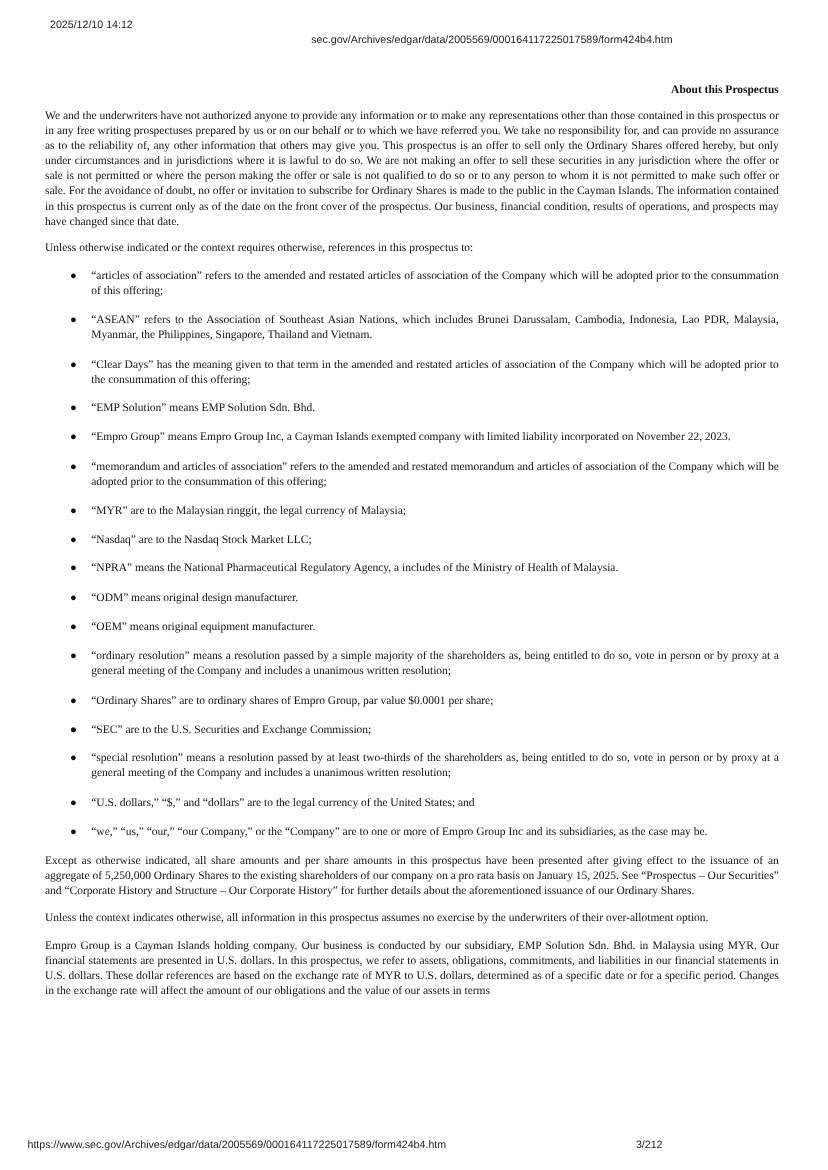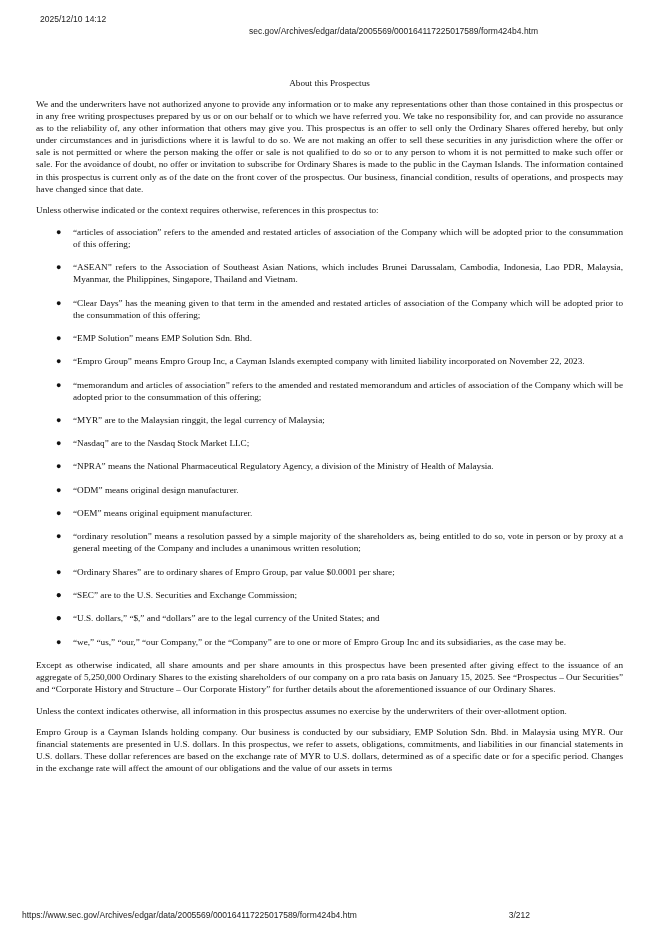--- a/index.html
+++ b/index.html
@@ -17,22 +17,22 @@
     position: absolute; top: 910px; left: 0; width: 552px; height: 14px;
     font-family: "Liberation Sans", sans-serif; font-size: 8.5px; color: #222;
   }
   .print-footer .url { position: absolute; left: 22px; top: 0; }
   .print-footer .page { position: absolute; right: 22px; top: 0; }
   .doc {
     position: absolute; left: 36px; top: 61px; width: 587px;
     font-size: 9.2px; line-height: 12.1px;
   }
   h2 {
-    font-size: 9.2px; font-weight: normal; text-align: center;
-    margin: 16px 0 9px 0; line-height: 12px;
+    font-size: 9.2px; font-weight: bold; text-align: right;
+    margin: 4px 0 9px 0; line-height: 12px;
   }
   p { margin: 0 0 9.5px 0; text-align: justify; }
   ul.defs { list-style: none; margin: 0 0 0 0; padding: 0; }
   ul.defs li {
     position: relative; padding-left: 37px; margin: 0 0 11.2px 0;
     text-align: justify;
   }
   ul.defs li .bullet {
     position: absolute; left: 20px; top: 0; font-size: 9px;
   }
@@ -54,28 +54,28 @@
 
   <ul class="defs">
     <li><span class="bullet">●</span><span>“articles of association” refers to the amended and restated articles of association of the Company which will be adopted prior to the consummation of this offering;</span></li>
     <li><span class="bullet">●</span><span>“ASEAN” refers to the Association of Southeast Asian Nations, which includes Brunei Darussalam, Cambodia, Indonesia, Lao PDR, Malaysia, Myanmar, the Philippines, Singapore, Thailand and Vietnam.</span></li>
     <li><span class="bullet">●</span><span>“Clear Days” has the meaning given to that term in the amended and restated articles of association of the Company which will be adopted prior to the consummation of this offering;</span></li>
     <li><span class="bullet">●</span><span>“EMP Solution” means EMP Solution Sdn. Bhd.</span></li>
     <li><span class="bullet">●</span><span>“Empro Group” means Empro Group Inc, a Cayman Islands exempted company with limited liability incorporated on November 22, 2023.</span></li>
     <li><span class="bullet">●</span><span>“memorandum and articles of association” refers to the amended and restated memorandum and articles of association of the Company which will be adopted prior to the consummation of this offering;</span></li>
     <li><span class="bullet">●</span><span>“MYR” are to the Malaysian ringgit, the legal currency of Malaysia;</span></li>
     <li><span class="bullet">●</span><span>“Nasdaq” are to the Nasdaq Stock Market LLC;</span></li>
-    <li><span class="bullet">●</span><span>“NPRA” means the National Pharmaceutical Regulatory Agency, a division of the Ministry of Health of Malaysia.</span></li>
+    <li><span class="bullet">●</span><span>“NPRA” means the National Pharmaceutical Regulatory Agency, a includes of the Ministry of Health of Malaysia.</span></li>
     <li><span class="bullet">●</span><span>“ODM” means original design manufacturer.</span></li>
     <li><span class="bullet">●</span><span>“OEM” means original equipment manufacturer.</span></li>
     <li><span class="bullet">●</span><span>“ordinary resolution” means a resolution passed by a simple majority of the shareholders as, being entitled to do so, vote in person or by proxy at a general meeting of the Company and includes a unanimous written resolution;</span></li>
     <li><span class="bullet">●</span><span>“Ordinary Shares” are to ordinary shares of Empro Group, par value $0.0001 per share;</span></li>
     <li><span class="bullet">●</span></li>
     <li><span class="bullet">●</span><span>“SEC” are to the U.S. Securities and Exchange Commission;</span></li>
-    <li><span class="bullet">●</span></li>
+    <li><span class="bullet">●</span><span>“special resolution” means a resolution passed by at least two-thirds of the shareholders as, being entitled to do so, vote in person or by proxy at a general meeting of the Company and includes a unanimous written resolution;</span></li>
     <li><span class="bullet">●</span><span>“U.S. dollars,” “$,” and “dollars” are to the legal currency of the United States; and</span></li>
     <li><span class="bullet">●</span><span>“we,” “us,” “our,” “our Company,” or the “Company” are to one or more of Empro Group Inc and its subsidiaries, as the case may be.</span></li>
   </ul>
 
   <p class="after-list">Except as otherwise indicated, all share amounts and per share amounts in this prospectus have been presented after giving effect to the issuance of an aggregate of 5,250,000 Ordinary Shares to the existing shareholders of our company on a pro rata basis on January 15, 2025. See “Prospectus – Our Securities” and “Corporate History and Structure – Our Corporate History” for further details about the aforementioned issuance of our Ordinary Shares.</p>
   <p>Unless the context indicates otherwise, all information in this prospectus assumes no exercise by the underwriters of their over-allotment option.</p>
   <p>Empro Group is a Cayman Islands holding company. Our business is conducted by our subsidiary, EMP Solution Sdn. Bhd. in Malaysia using MYR. Our financial statements are presented in U.S. dollars. In this prospectus, we refer to assets, obligations, commitments, and liabilities in our financial statements in U.S. dollars. These dollar references are based on the exchange rate of MYR to U.S. dollars, determined as of a specific date or for a specific period. Changes in the exchange rate will affect the amount of our obligations and the value of our assets in terms</p>
 </div>
 
 <div class="print-footer">

